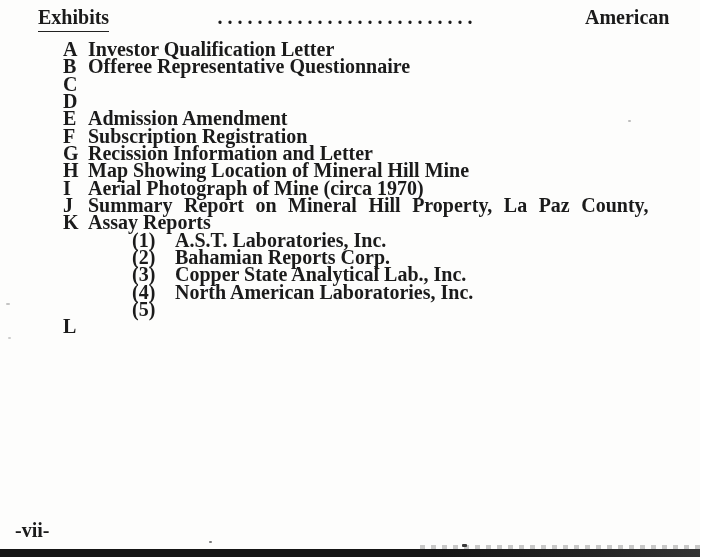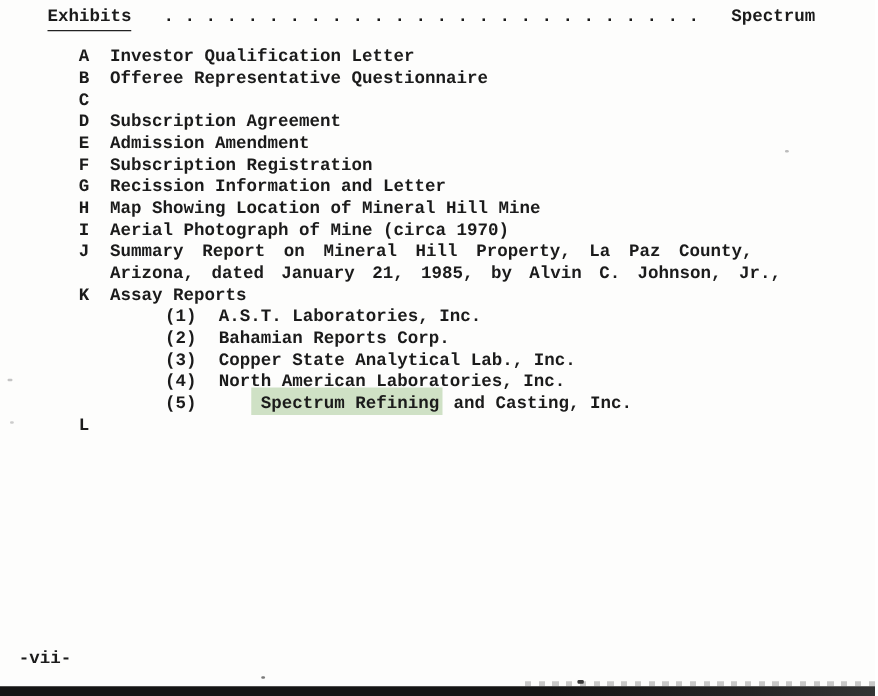--- a/index.html
+++ b/index.html
@@ -1,20 +1,20 @@
 <!DOCTYPE html>
 <html><head>
 <meta charset="utf-8">
 <style>
   html,body { margin:0; padding:0; background:#ffffff; }
   .page {
     position:relative; width:700px; height:557px; overflow:hidden;
     background:#fdfdfc;
-    font-family:Liberation Mono, monospace;
-    font-weight:600; font-size:14px; color:#1b1b1b;
+    font-family:Liberation Serif, serif;
+    font-weight:600; font-size:20px; color:#1b1b1b;
   }
   
   .hdr-title {
     position:absolute; top:6px; left:38px;
     border-bottom:1.5px solid #222; padding-bottom:2px;
     white-space:pre;
   }
   .hdr-dots {
     position:absolute; top:6px; left:112px; width:466px;
     overflow:hidden; white-space:pre; text-align:center;
@@ -51,40 +51,39 @@
   }
   .speck { position:absolute; border-radius:1px; }
 </style>
 </head>
 <body>
 
 <div class="page">
 
   <div class="hdr-title">Exhibits</div>
   <div class="hdr-dots">. . . . . . . . . . . . . . . . . . . . . . . . . .</div>
-  <div class="hdr-target">Spectrum</div>
+  <div class="hdr-target">American</div>
 
   <div class="list" id="exhibit-list">
       <div class="row"><span class="lbl letter">A</span><span class="txt letter"><span>Investor Qualification Letter</span></span></div>
       <div class="row"><span class="lbl letter">B</span><span class="txt letter"><span>Offeree Representative Questionnaire</span></span></div>
       <div class="row"><span class="lbl letter">C</span></div>
-      <div class="row"><span class="lbl letter">D</span><span class="txt letter"><span>Subscription Agreement</span></span></div>
+      <div class="row"><span class="lbl letter">D</span></div>
       <div class="row"><span class="lbl letter">E</span><span class="txt letter"><span>Admission Amendment</span></span></div>
       <div class="row"><span class="lbl letter">F</span><span class="txt letter"><span>Subscription Registration</span></span></div>
       <div class="row"><span class="lbl letter">G</span><span class="txt letter"><span>Recission Information and Letter</span></span></div>
       <div class="row"><span class="lbl letter">H</span><span class="txt letter"><span>Map Showing Location of Mineral Hill Mine</span></span></div>
       <div class="row"><span class="lbl letter">I</span><span class="txt letter"><span>Aerial Photograph of Mine (circa 1970)</span></span></div>
       <div class="row"><span class="lbl letter">J</span><span class="txt letter ws1"><span>Summary Report on Mineral Hill Property, La Paz County,</span></span></div>
-      <div class="row"><span class="txt cont ws2"><span>Arizona, dated January 21, 1985, by Alvin C. Johnson, Jr.,</span></span></div>
       <div class="row"><span class="lbl letter">K</span><span class="txt letter"><span>Assay Reports</span></span></div>
       <div class="row"><span class="lbl num">(1)</span><span class="txt num"><span>A.S.T. Laboratories, Inc.</span></span></div>
       <div class="row"><span class="lbl num">(2)</span><span class="txt num"><span>Bahamian Reports Corp.</span></span></div>
       <div class="row"><span class="lbl num">(3)</span><span class="txt num"><span>Copper State Analytical Lab., Inc.</span></span></div>
       <div class="row"><span class="lbl num">(4)</span><span class="txt num"><span>North American Laboratories, Inc.</span></span></div>
-      <div class="row"><span class="lbl num">(5)</span><span class="txt num"><span>    </span><span class="hl" style="background: rgb(207, 225, 197);">Spectrum Refining</span><span> and Casting, Inc.</span></span></div>
+      <div class="row"><span class="lbl num">(5)</span></div>
       <div class="row"><span class="lbl letter">L</span></div>
     </div>
 
   <div class="pagenum">-vii-</div>
 
   <div class="edge-fuzz"></div>
   <div class="edge-bar"></div>
 
   <div class="speck" style="left:6px;top:303px;width:4px;height:2px;background:#c4c4c4;"></div>
   <div class="speck" style="left:8px;top:337px;width:3px;height:2px;background:#cccccc;"></div>

